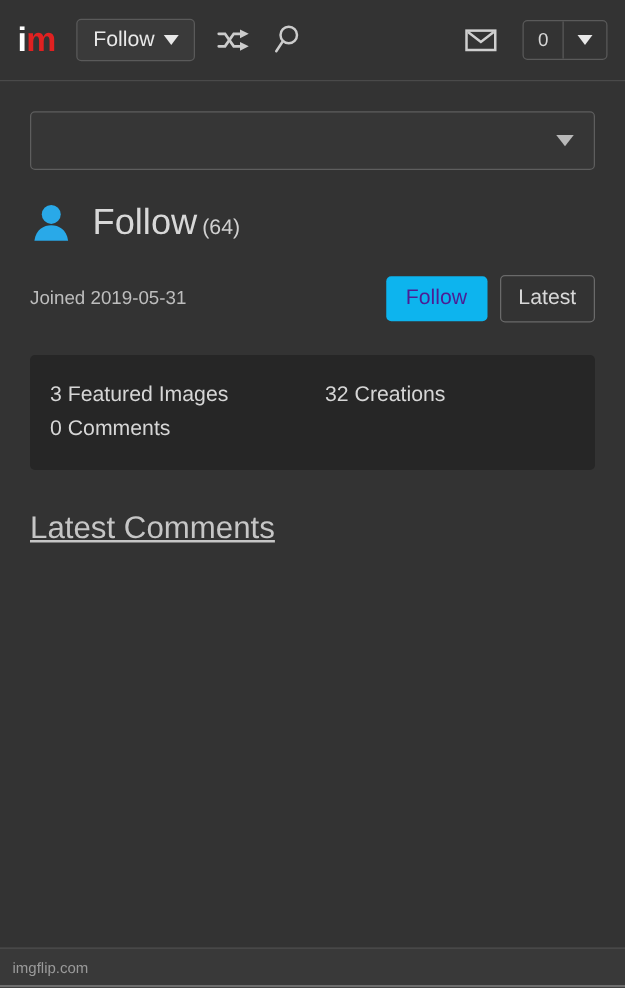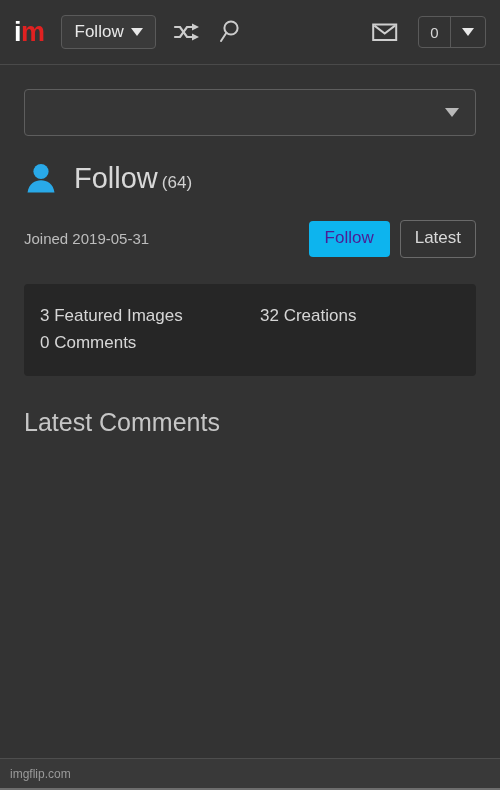--- a/index.html
+++ b/index.html
@@ -194,20 +194,21 @@
     line-height: 1;
     padding: 5px 0;
   }
   .stat.col1 { width: 220px; }
 
   .section-title {
     margin-top: 34px;
     font-size: 25px;
     color: #c6c6c6;
     line-height: 1;
+    text-decoration: underline;
   }
 
   
   .footer {
     position: absolute;
     left: 0;
     bottom: 0;
     width: 500px;
     height: 32px;
     background: #393939;

